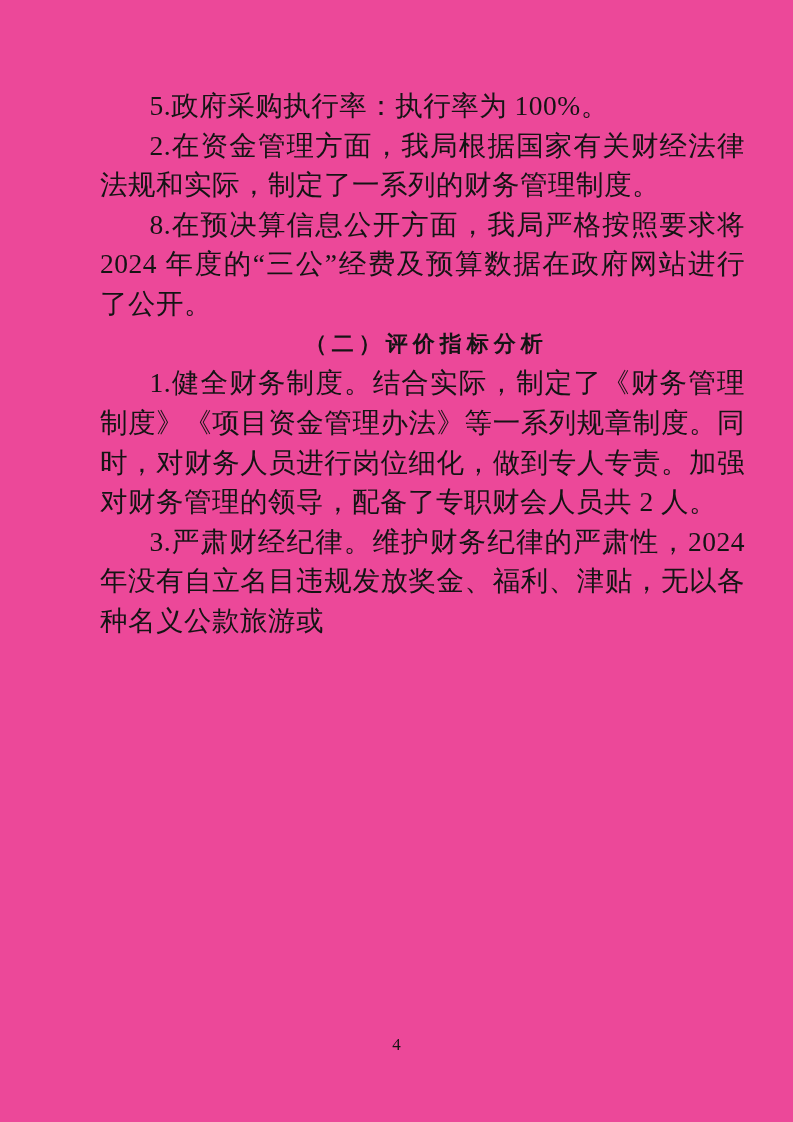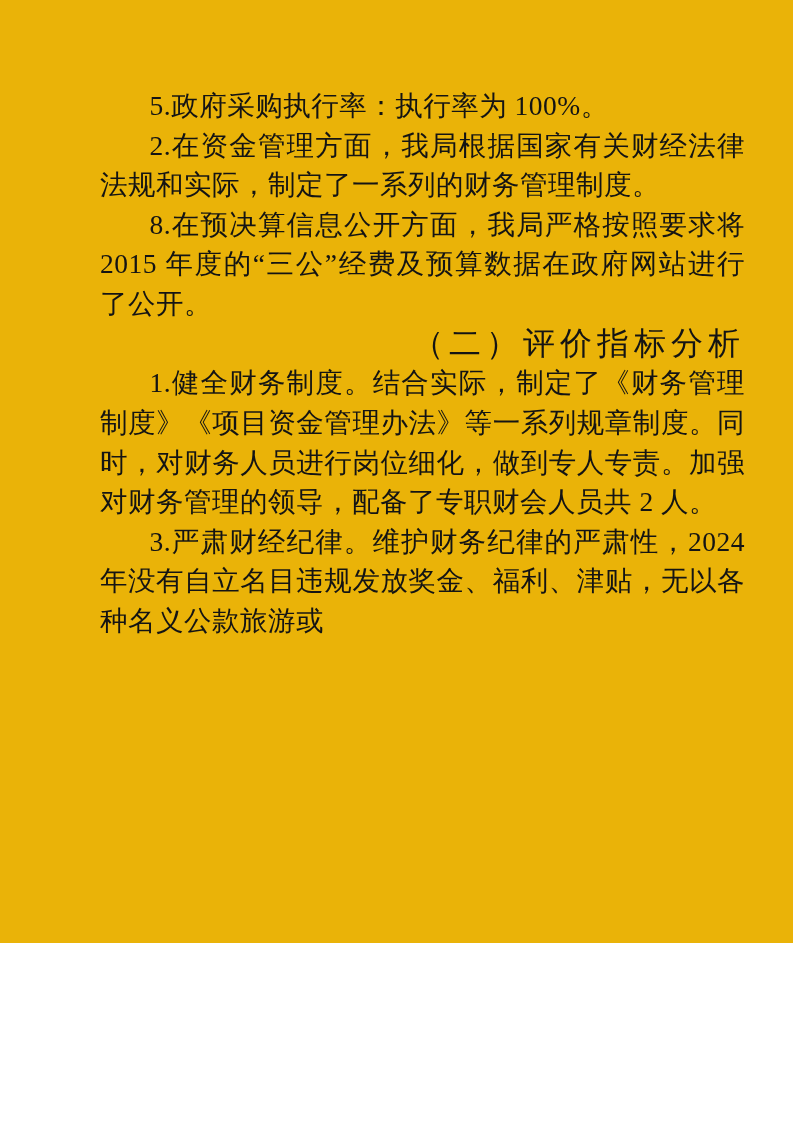--- a/index.html
+++ b/index.html
@@ -3,22 +3,22 @@
 <meta charset="utf-8">
 <style>
   html, body {
     margin: 0;
     padding: 0;
     background: #ffffff;
   }
   .page {
     position: relative;
     width: 793px;
-    height: 943px;
-    background: #eab308;
+    height: 1122px;
+    background: #ec4899;
     overflow: hidden;
     font-family: "Liberation Serif", "DejaVu Serif", serif;
     color: #141414;
   }
   .content {
     position: absolute;
     left: 100px;
     top: 86px;
     width: 645px;
     text-align: justify;
@@ -27,44 +27,44 @@
     margin: 0;
     padding: 0;
   }
   p.para {
     font-size: 27.5px;
     line-height: 39.6px;
     text-indent: 1.8em;
     letter-spacing: 0.5px;
   }
   p.heading {
-    font-size: 32px;
+    font-size: 22px;
     line-height: 39.8px;
-    font-weight: normal;
+    font-weight: bold;
     text-indent: 0.35em;
     letter-spacing: 5px;
-    text-align: right;
+    text-align: center;
   }
   .page-number {
     position: absolute;
     top: 1034px;
     left: 0;
     width: 100%;
     text-align: center;
     font-size: 17px;
     line-height: 22px;
     color: #141414;
   }
 </style>
 </head>
 <body>
 
 <div class="page">
   <div class="content" id="doc-content">
       <p class="para">5.政府采购执行率：执行率为 100%。</p>
       <p class="para">2.在资金管理方面，我局根据国家有关财经法律法规和实际，制定了一系列的财务管理制度。</p>
-      <p class="para">8.在预决算信息公开方面，我局严格按照要求将 2015 年度的“三公”经费及预算数据在政府网站进行了公开。</p>
+      <p class="para">8.在预决算信息公开方面，我局严格按照要求将 2024 年度的“三公”经费及预算数据在政府网站进行了公开。</p>
       <p class="heading">（二）评价指标分析</p>
       <p class="para">1.健全财务制度。结合实际，制定了《财务管理制度》《项目资金管理办法》等一系列规章制度。同时，对财务人员进行岗位细化，做到专人专责。加强对财务管理的领导，配备了专职财会人员共 2 人。</p>
       <p class="para">3.严肃财经纪律。维护财务纪律的严肃性，2024 年没有自立名目违规发放奖金、福利、津贴，无以各种名义公款旅游或</p>
     </div>
   <div class="page-number">4</div>
 </div>
 
 </body></html>

